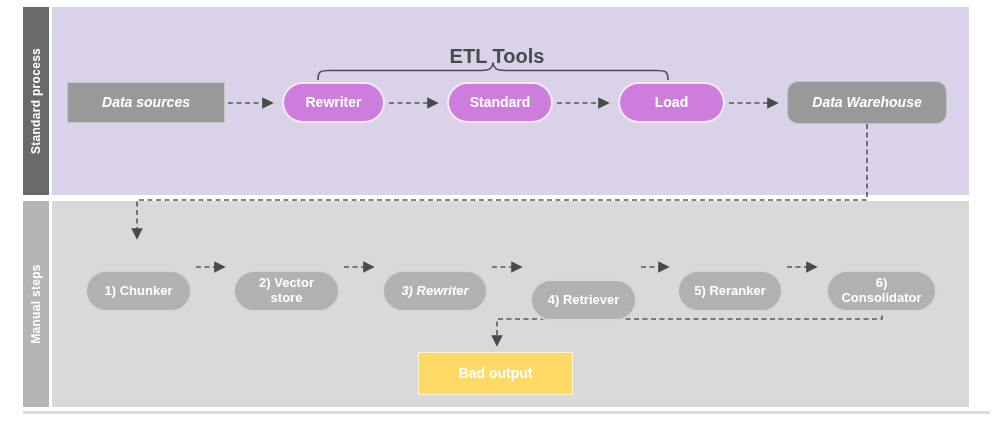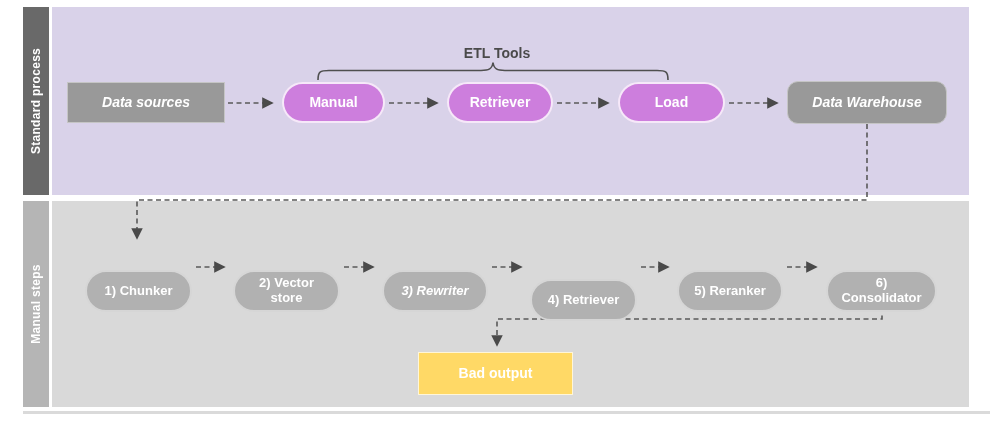--- a/index.html
+++ b/index.html
@@ -48,21 +48,21 @@
   .n-chunker      { left:85px;  top:246px; width:107px; height:42px; }
   .n-vector       { left:233px; top:246px; width:107px; height:42px; }
   .n-rewriter     { left:382px; top:246px; width:106px; height:42px;font-style:italic; }
   .n-retriever    { left:530px; top:255px; width:107px; height:42px;justify-content:center; }
   .n-reranker     { left:677px; top:246px; width:106px; height:42px; }
   .n-consolidator { left:826px; top:246px; width:111px; height:42px; padding:0 8px; }
   .n-badoutput    { left:418px; top:352px; width:155px; height:43px; }
 
   .etl-label {
     position:absolute; z-index:3; left:433px; top:45px; width:128px;
-    text-align:center; color:#4a4a4a; font-weight:bold; font-size:14px;
+    text-align:center; color:#4a4a4a; font-weight:bold; font-size:20px;
   }
 </style>
 </head>
 <body>
 
 <div class="canvas">
 
   <div class="lane-bar lane1-bar">
     <span class="vtext">Standard process</span>
   </div>
@@ -94,24 +94,24 @@
     <path class="dash" d="M882,290 V319 H497 V345" marker-end="url(#arr)"></path>
     <path class="brkt" d="M318,80 C318,71.5 320,70.5 329,70.5 L481,70.5 C489,70.5 492,69 493,62.5 C494,69 497,70.5 505,70.5 L657,70.5 C666,70.5 668,71.5 668,80"></path>
   </svg>
 
   <div class="etl-label">ETL Tools</div>
 
   <div class="node box-gray n-datasources">
     <span>Data sources</span>
   </div>
   <div class="node pill-pink n-extract">
-    <span>Manual</span>
+    <span>Rewriter</span>
   </div>
   <div class="node pill-pink n-transform">
-    <span>Retriever</span>
+    <span>Standard</span>
   </div>
   <div class="node pill-pink n-load">
     <span>Load</span>
   </div>
   <div class="node box-gray n-warehouse">
     <span>Data Warehouse</span>
   </div>
 
   <div class="node pill-gray n-chunker">
     <span>1) Chunker</span>

